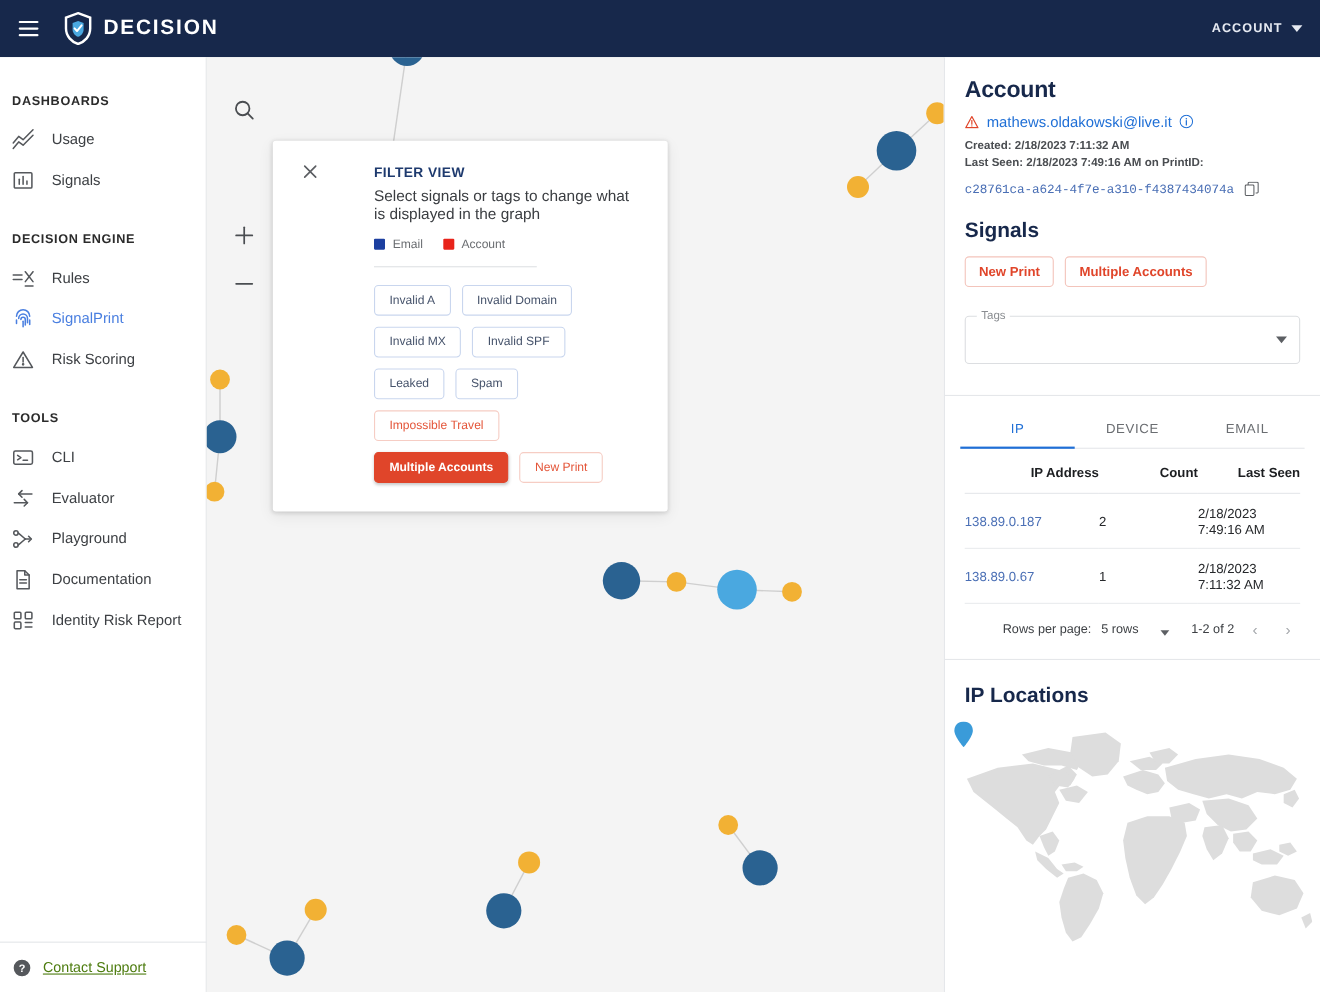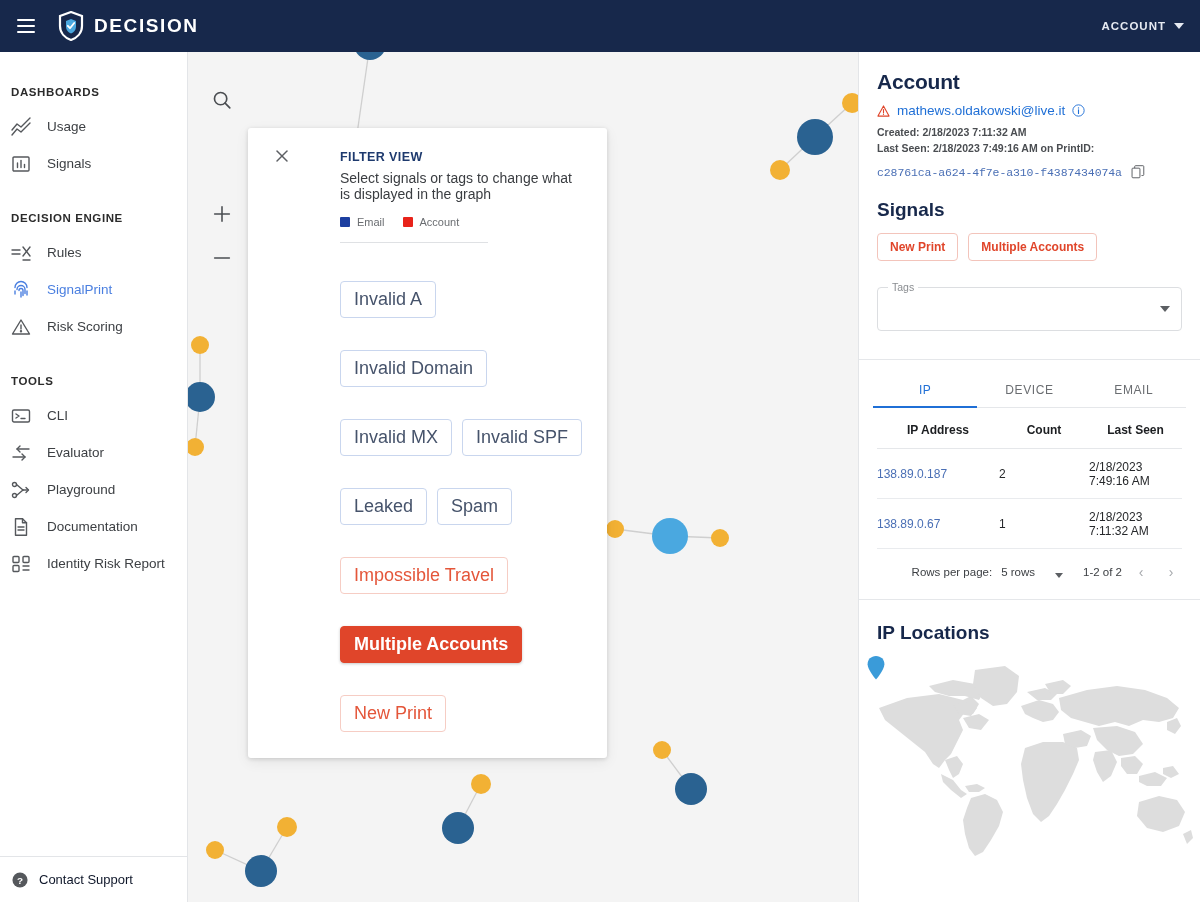--- a/index.html
+++ b/index.html
@@ -46,21 +46,21 @@
   .nav-icon { width: 20px; height: 20px; flex: 0 0 20px; display:flex; align-items:center;
     justify-content:center; color:#55585c; }
   .nav-item.active .nav-icon { color: #4a7fe0; }
   .nav-label { white-space: nowrap; }
 
   .support {
     position:absolute; left:0; bottom:0; width: 188px; height: 46px;
     border-top: 1px solid #e3e5e8; display:flex; align-items:center; gap: 10px;
     padding-left: 11px; cursor:pointer;
   }
-  .support .lbl { font-size: 13px; color:#0f172a; }
+  .support .lbl { font-size: 13px; color:#4d7c0f;text-decoration:underline; }
 
   
   .graph {
     position:absolute; top:52px; left:188px; width: 670px; height: 850px;
     background:#f4f4f4; overflow:hidden;
   }
   .graph svg.edges { position:absolute; top:0; left:0; width:670px; height:850px; }
   .node { position:absolute; border-radius:50%; }
   .node.blue   { background:#2a6291; }
   .node.lblue  { background:#4aa8e0; }
@@ -81,22 +81,22 @@
     display:flex; align-items:center; justify-content:center; cursor:pointer; color:#5c5f63;
     font-size: 19px; line-height:1; }
   .filter-title { font-size: 12.5px; font-weight:700; color:#1e3a6e; letter-spacing: 0.4px; }
   .filter-sub { font-size: 14px; color:#3a3d41; margin-top: 6px; }
   .legend { display:flex; gap: 18px; margin-top: 14px; align-items:center; }
   .legend-item { display:flex; align-items:center; gap: 7px; font-size: 11px; color:#6a6d71; }
   .sw { width: 10px; height: 10px; border-radius:1px; }
   .divider { height:1px; background:#dfe1e4; margin: 14px 0 16px 0; width: 148px; }
   .chips { display:flex; flex-wrap:wrap; gap: 10px; }
   .chip {
-    border-radius: 4px; font-size: 18px; padding: 7px 13px; cursor:pointer;
-    background:#ffffff; border:1px solid #c9d6ee; color:#46536b; white-space:nowrap;margin-top:22px;
+    border-radius: 4px; font-size: 11px; padding: 7px 13px; cursor:pointer;
+    background:#ffffff; border:1px solid #c9d6ee; color:#46536b; white-space:nowrap;
   }
   .chip.sig { border-color:#f6cdc4; color:#e4563a; }
   .chip.sig.on { background:#e0452a; border-color:#e0452a; color:#ffffff; font-weight:600;
     box-shadow: 0 1px 3px rgba(0,0,0,0.22); }
 
   
   .right {
     position:absolute; top:52px; left:858px; width: 342px; height: 850px;
     background:#ffffff; border-left:1px solid #e3e5e8; overflow:hidden;
   }
@@ -127,21 +127,21 @@
   .hr-full { height:1px; background:#e5e7ea; margin-top: 28px; }
 
   .tabs { display:flex; margin-top: 14px; padding: 0 14px; position:relative;align-items:flex-end; }
   .tab { flex:1; text-align:center; font-size: 12px; letter-spacing: 0.6px; color:#6a6d71;
     padding: 9px 0 11px 0; cursor:pointer; }
   .tab.active { color:#1f6fd6; }
   .tabs-underline { position:absolute; left: 14px; right: 14px; bottom:0; height:1px; background:#e5e7ea; }
   .tab-indicator { position:absolute; bottom:0; left: 14px; width: 104px; height: 2px; background:#1f6fd6; }
 
   table.iptable { width: 100%; border-collapse: collapse; margin-top: 2px; }
-  table.iptable th { text-align:center; font-size: 12px; font-weight:700; color:#1c1e21;
+  table.iptable th { text-align:right; font-size: 12px; font-weight:700; color:#1c1e21;
     padding: 13px 0 11px 0; border-bottom:1px solid #e5e7ea; }
   table.iptable td { font-size: 12px; color:#26282b; padding: 11px 0 10px 0;
     border-bottom:1px solid #e9ebee; }
   table.iptable td.ip { color:#4a6fb5; cursor:pointer; }
   .tbl-pad { padding: 0 18px; }
   th.c-ip, td.c-ip { width: 122px; }
   th.c-cnt, td.c-cnt { width: 90px; }
 
   .pager { display:flex; align-items:center; justify-content:flex-end; gap: 8px;
     padding: 12px 18px 0 0; font-size: 11.5px; color:#3d4044; }

